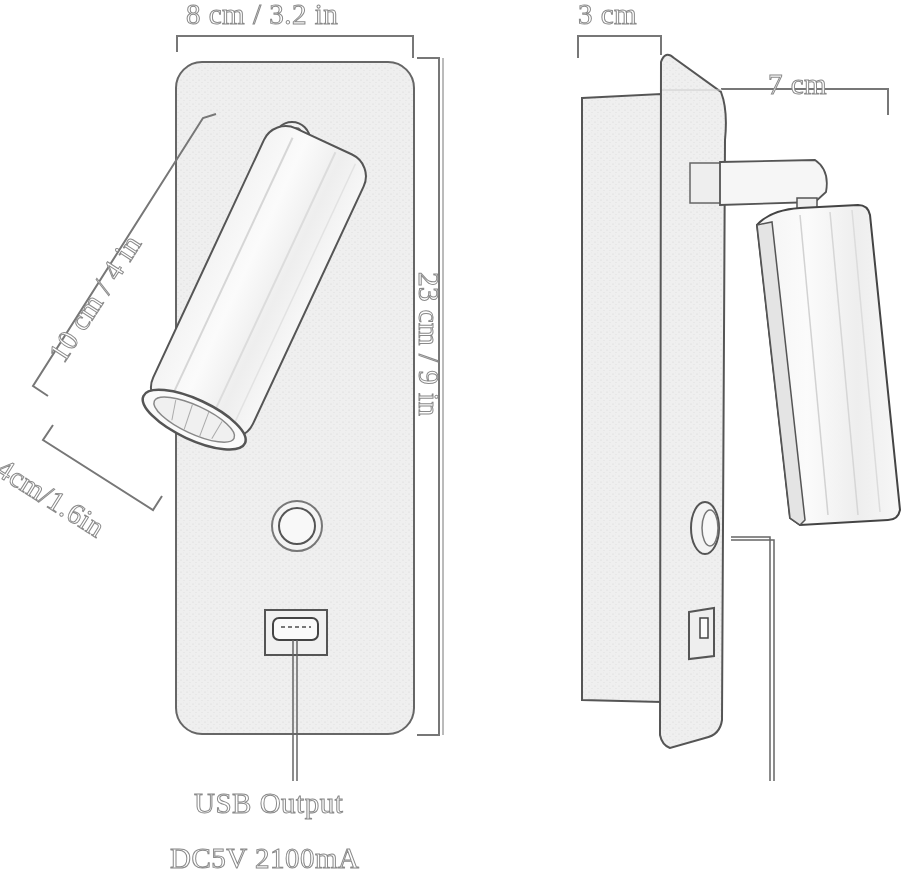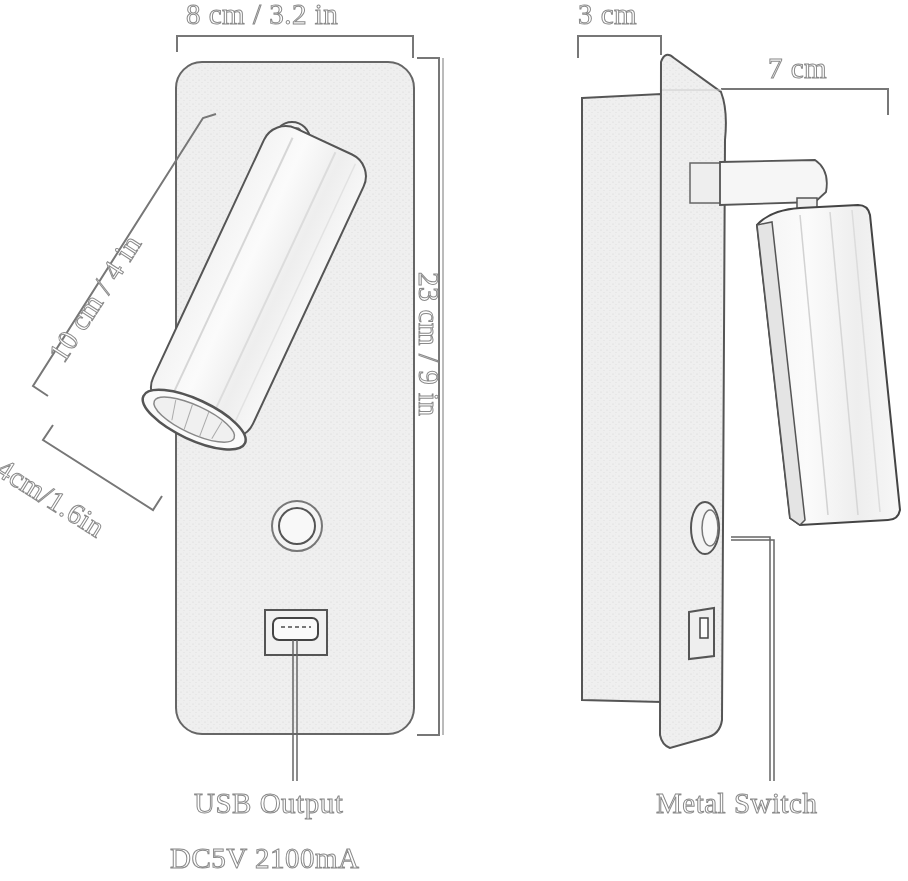--- a/index.html
+++ b/index.html
@@ -139,16 +139,15 @@
   <div class="lbl lbl-lg rot" style="left:42px;top:350px;transform:rotate(-57deg);">10 cm / 4 in</div>
 
   <div class="lbl lbl-lg rot" style="left:8px;top:452px;transform:rotate(32deg);">4cm/1.6in</div>
 
   <div class="lbl lbl-lg" style="left:194px;top:787px;font-family:Liberation Serif, serif;">USB Output</div>
 
   <div class="lbl lbl-lg" style="left:170px;top:842px;text-align:center;">DC5V  2100mA</div>
 
   <div class="lbl lbl-lg" style="left:578px;top:-2px;">3 cm</div>
 
-  <div class="lbl lbl-lg" style="left:768px;top:52px;">7 cm</div>
+  <div class="lbl lbl-lg" style="left:768px;top:68px;">7 cm</div>
 
-  <div class="lbl lbl-lg" style="left:656px;top:787px;">Metal Switch</div>
 </div>
 
 </body></html>

